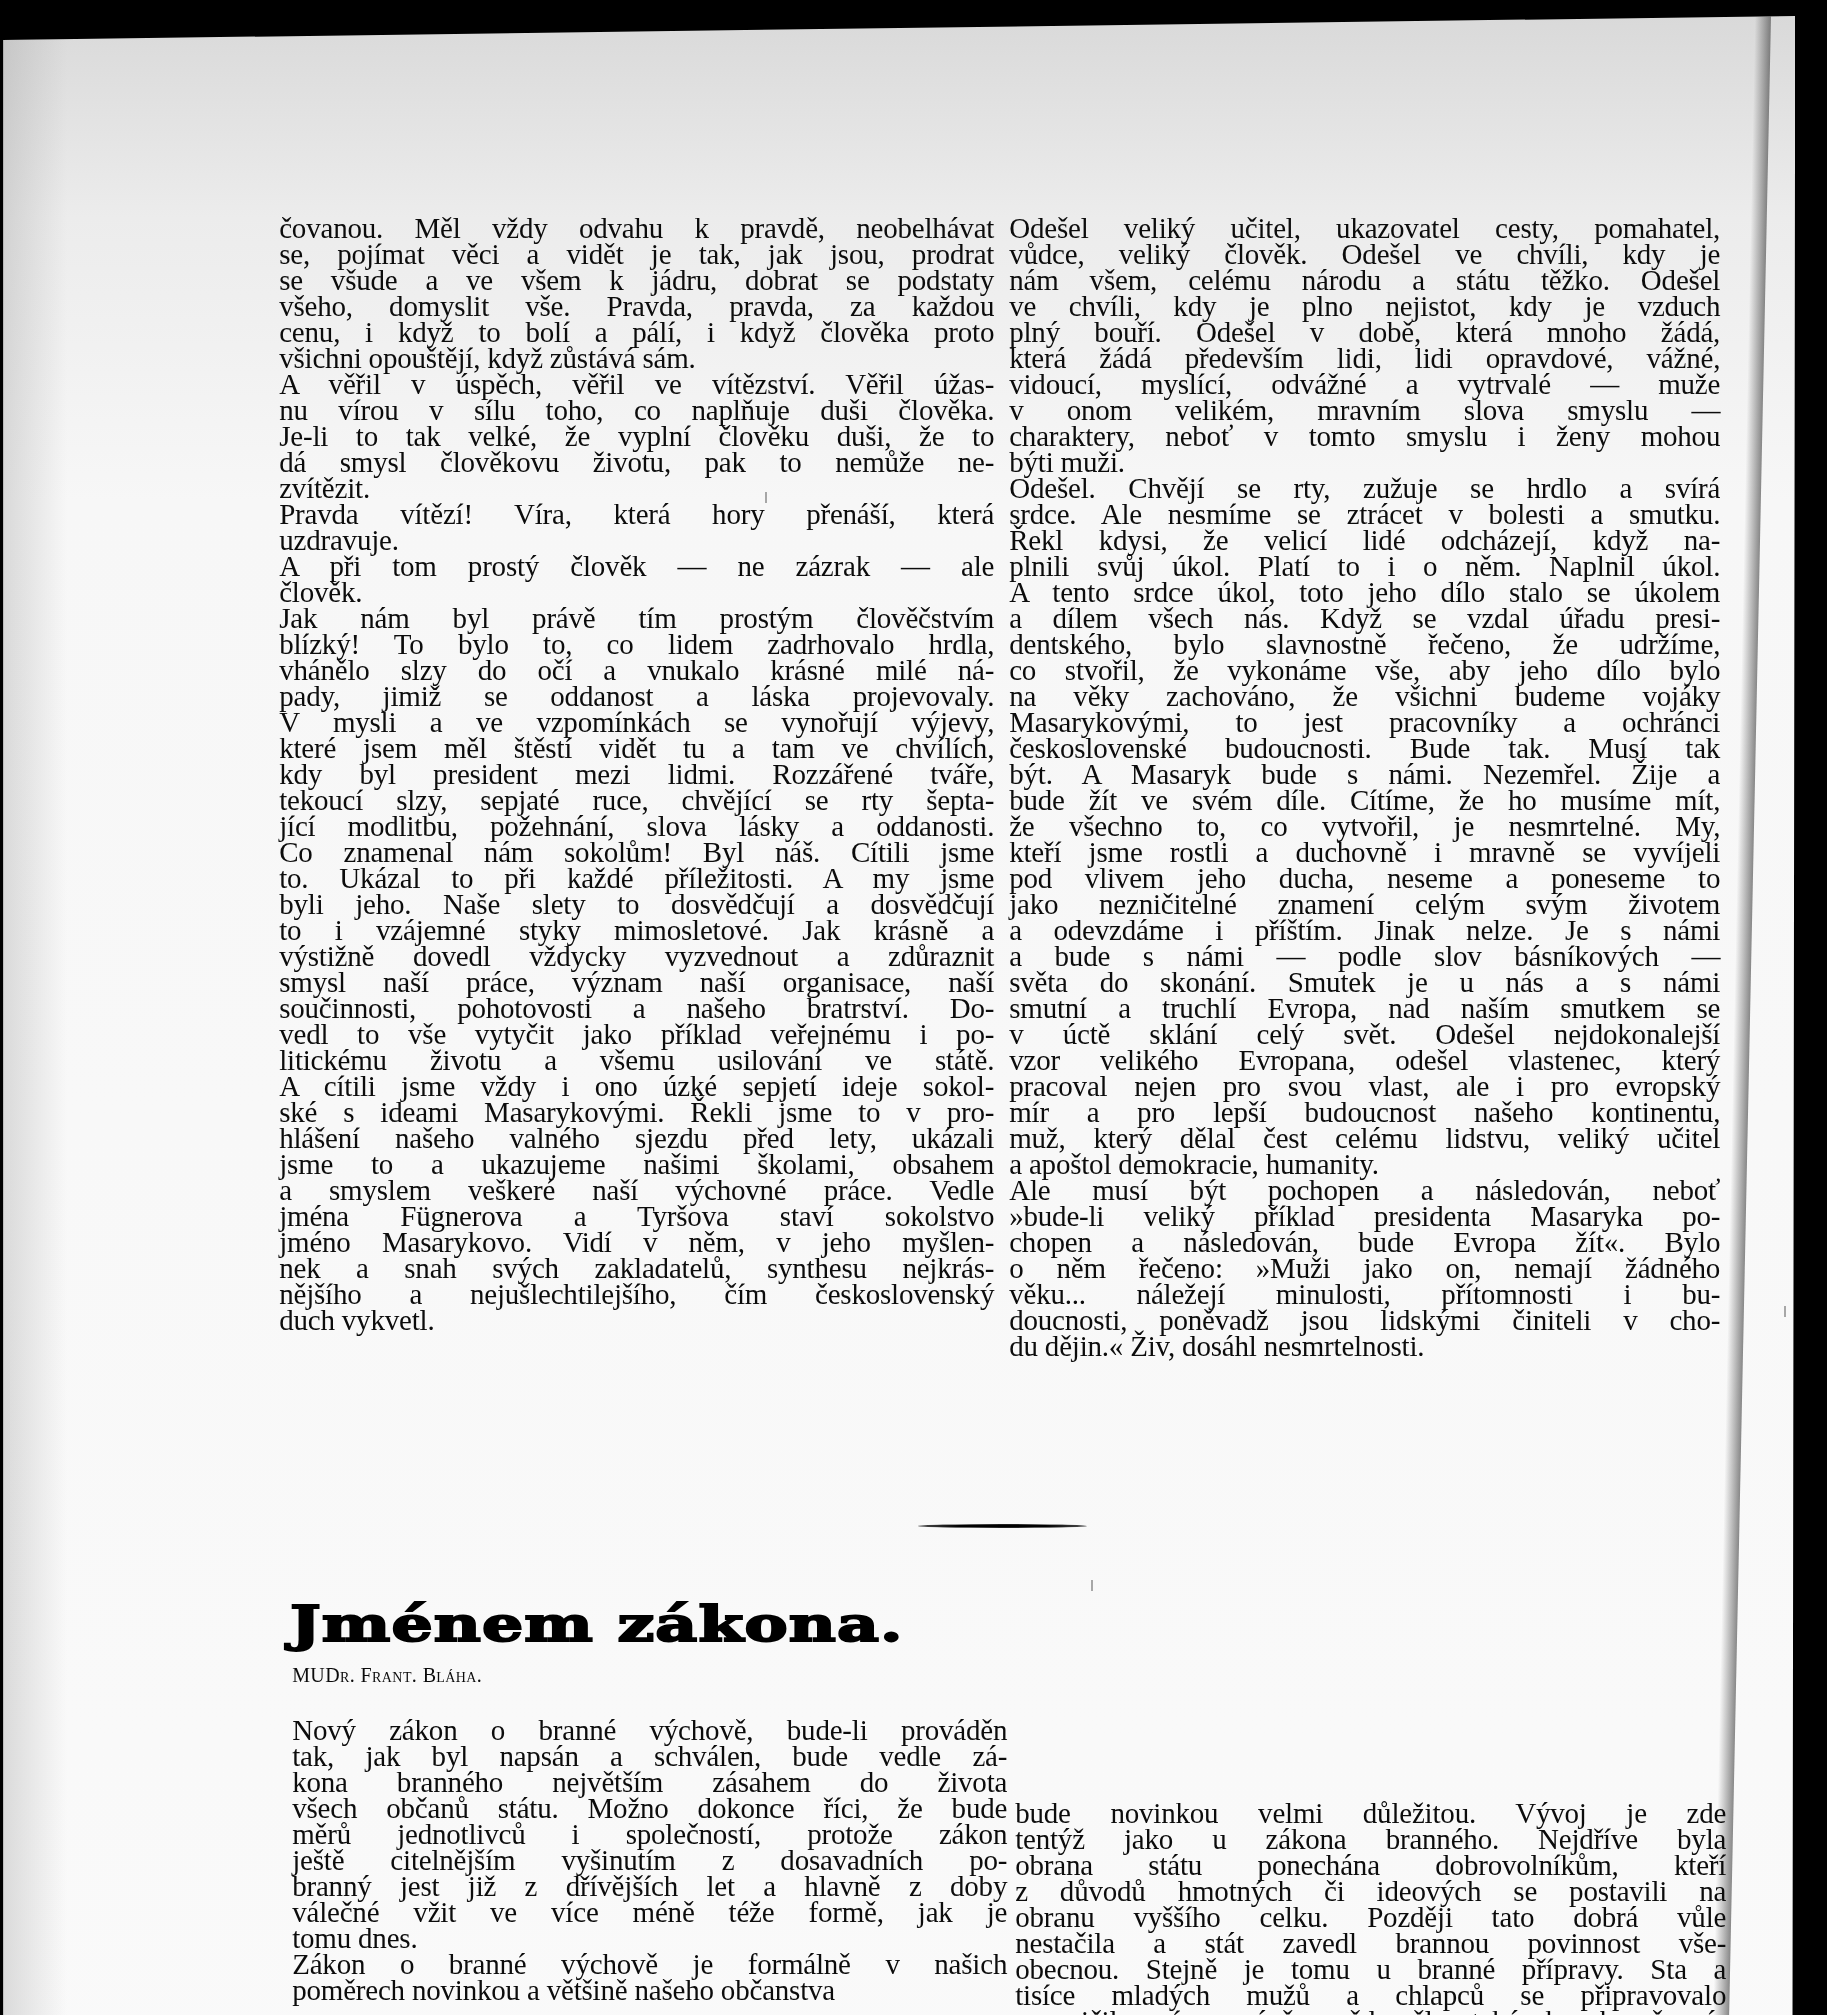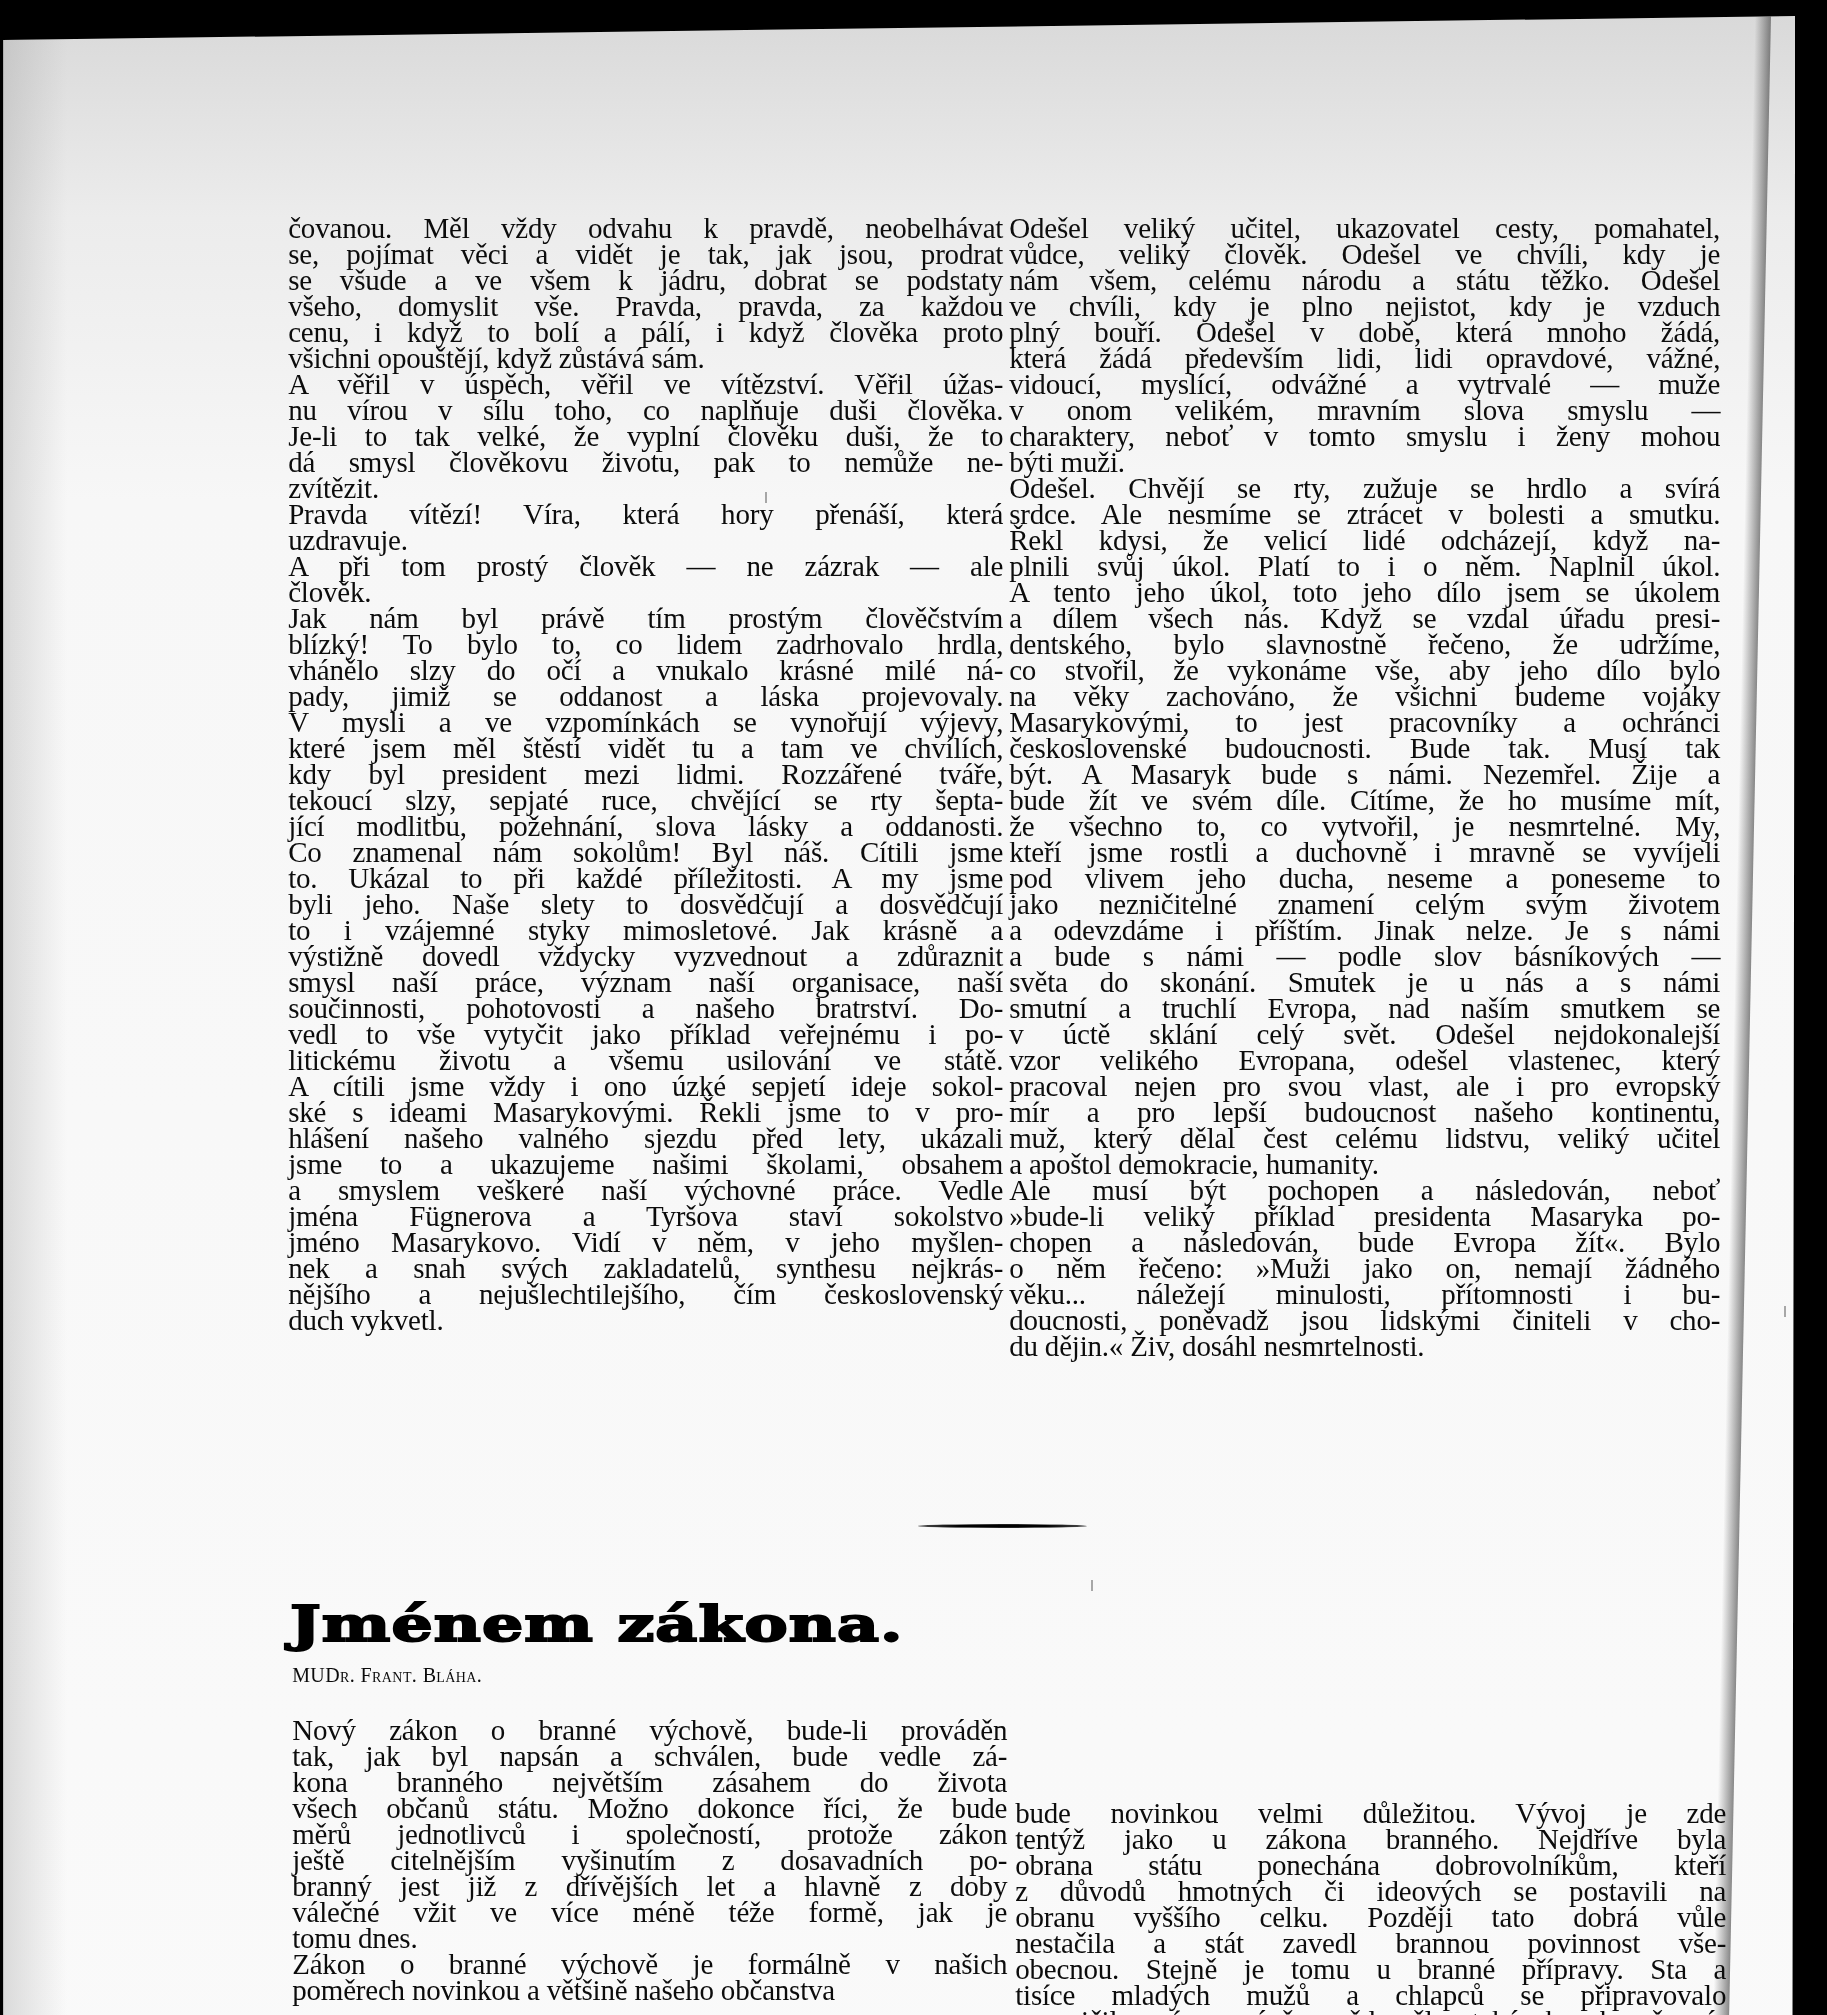--- a/index.html
+++ b/index.html
@@ -22,21 +22,21 @@
     position: absolute; right: 24px; top: 0; width: 16px; height: 2297px;
     background: linear-gradient(90deg, rgba(60,60,60,0.0), rgba(60,60,60,0.6));
     transform: skewX(-1.2deg); transform-origin: top;
   }
   .col {
     position: absolute; width: 715px;
     font-size: 29px; line-height: 26px;
     text-align: justify; letter-spacing: -0.2px;
   }
   .col p { margin: 0; hyphens: manual; }
-  .col-tl { left: 285px; top: 199px; }
+  .col-tl { left: 276px; top: 199px; }
   .col-tr { left: 1006px; top: 199px; }
   .col-bl { left: 289px; top: 1701px; }
   .col-br { left: 1012px; top: 1784px; }
   .col-tr, .col-br { width: 711px; }
   .line { display: block; text-align: justify; text-align-last: justify; white-space: nowrap; }
   .line.last { text-align-last: left; }
   .sep-rule {
     position: absolute; left: 915px; top: 1508px; width: 169px; height: 4px;
     background: radial-gradient(ellipse at center, #000 0%, #000 40%, rgba(0,0,0,0.7) 70%, rgba(0,0,0,0) 100%);
     border-radius: 50%;
@@ -126,21 +126,21 @@
         <span class="line">vidoucí, myslící, odvážné a vytrvalé — muže</span>
         <span class="line">v onom velikém, mravním slova smyslu —</span>
         <span class="line">charaktery, neboť v tomto smyslu i ženy mohou</span>
         <span class="line last">býti muži.</span>
       </p>
       <p>
         <span class="line">Odešel. Chvějí se rty, zužuje se hrdlo a svírá</span>
         <span class="line">srdce. Ale nesmíme se ztrácet v bolesti a smutku.</span>
         <span class="line">Řekl kdysi, že velicí lidé odcházejí, když na-</span>
         <span class="line">plnili svůj úkol. Platí to i o něm. Naplnil úkol.</span>
-        <span class="line">A tento jeho úkol, toto jeho dílo jsem se úkolem</span>
+        <span class="line">A tento srdce úkol, toto jeho dílo stalo se úkolem</span>
         <span class="line">a dílem všech nás. Když se vzdal úřadu presi-</span>
         <span class="line">dentského, bylo slavnostně řečeno, že udržíme,</span>
         <span class="line">co stvořil, že vykonáme vše, aby jeho dílo bylo</span>
         <span class="line">na věky zachováno, že všichni budeme vojáky</span>
         <span class="line">Masarykovými, to jest pracovníky a ochránci</span>
         <span class="line">československé budoucnosti. Bude tak. Musí tak</span>
         <span class="line">být. A Masaryk bude s námi. Nezemřel. Žije a</span>
         <span class="line">bude žít ve svém díle. Cítíme, že ho musíme mít,</span>
         <span class="line">že všechno to, co vytvořil, je nesmrtelné. My,</span>
         <span class="line">kteří jsme rostli a duchovně i mravně se vyvíjeli</span>

